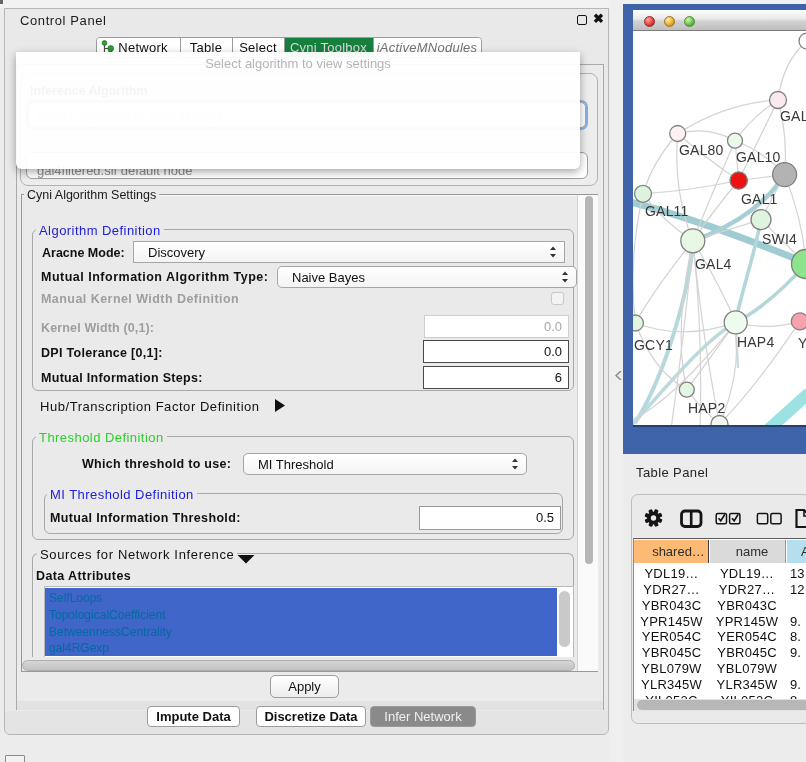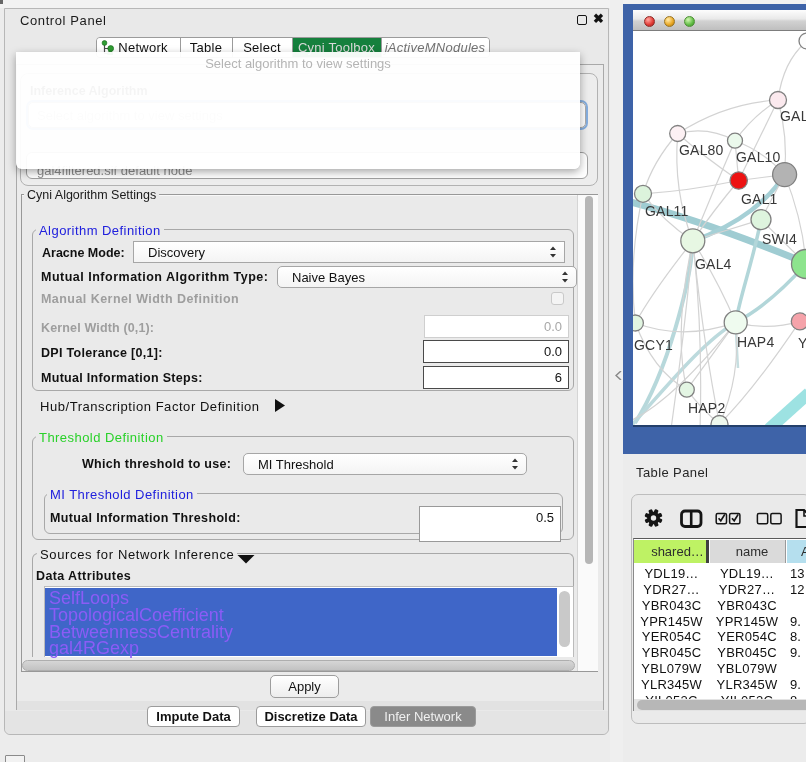--- a/index.html
+++ b/index.html
@@ -22,21 +22,21 @@
 
 <div class="abs" id="tabbar" style="left:95.5px;top:36.5px;height:21px;">
     <div style="display:flex;height:21px;border:1px solid #9b9b9b;border-radius:4px;overflow:hidden;">
       <div style="width:83px;background:#ffffff;color:#111;font-size:13px;letter-spacing:0.25px;line-height:20px;text-align:center;"><svg width="13" height="15" style="vertical-align:-3px;margin-right:4px;margin-left:-7px;">
           <path d="M3.5,5 L3.5,13.5 M3.5,8.5 L8,8.5 M3.5,13.5 L7.5,13.5" stroke="#4a4a4a" stroke-width="1.2" fill="none"></path>
           <circle cx="3.5" cy="3" r="2.4" fill="#2f9e33" stroke="#1c6e20" stroke-width="0.7"></circle>
           <circle cx="9.7" cy="8.5" r="2.9" fill="#2f9e33" stroke="#1c6e20" stroke-width="0.7"></circle>
           <circle cx="9.2" cy="13.8" r="2.6" fill="#2f9e33" stroke="#1c6e20" stroke-width="0.7"></circle>
         </svg>Network</div>
       <div style="width:52px;background:#ffffff;color:#111;font-size:13px;letter-spacing:0.25px;line-height:20px;text-align:center;border-left:1px solid #9b9b9b;">Table</div>
-      <div style="width:60px;background:#ffffff;color:#111;font-size:13px;letter-spacing:0.25px;line-height:20px;text-align:center;border-left:1px solid #9b9b9b;">Select</div>
+      <div style="width:52px;background:#ffffff;color:#111;font-size:13px;letter-spacing:0.25px;line-height:20px;text-align:center;border-left:1px solid #9b9b9b;">Select</div>
       <div style="width:89px;background:#15803d;color:#dadada;font-size:13px;letter-spacing:0.25px;line-height:20px;text-align:center;border-left:1px solid #9b9b9b;">Cyni Toolbox</div>
       <div style="width:108px;background:#ffffff;color:#737373;font-size:13px;letter-spacing:0.25px;line-height:20px;text-align:center;border-left:1px solid #9b9b9b;font-style:italic;">jActiveMNodules</div>
     </div>
   </div>
 
 <div class="abs" style="left:16px;top:64px;width:587.5px;height:646px;background:#ebebeb;border:1px solid #a9a9a9;"></div>
 
 <div class="abs" style="left:20px;top:73px;width:578px;height:113px;border:1px solid #b2b2b2;border-radius:8px;background:#ededed;"></div>
 <div class="abs b" style="left:30px;top:84px;font-size:12.5px;color:#333;">Inference Algorithm</div>
 <div class="abs" style="left:26px;top:100px;width:562px;height:30px;border:2px solid #85aede;border-radius:7px;"></div>
@@ -91,32 +91,32 @@
     <span style="position: absolute; left: 14px; top: 0px; line-height: 21px;">MI Threshold</span>
     <div style="position: absolute; right: 6px; top: 3px; width: 10px; height: 14px;"><svg width="10" height="14">
         <path d="M2,5 L5,1.5 L8,5 Z" fill="#333"></path>
         <path d="M2,9 L5,12.5 L8,9 Z" fill="#333"></path>
       </svg></div>
   </div>
 
 <div class="abs" style="left:44px;top:493px;width:519px;height:41px;border:1px solid #a8a8a8;border-radius:6px;"></div>
 <div class="abs" style="left:47px;top:487px;background:#eaeaea;padding:0 3px;font-size:13px;letter-spacing:0.45px;color:#2020dd;">MI Threshold Definition</div>
 <div class="abs b" style="left:50px;top:511px;font-size:12.5px;letter-spacing:0.35px;color:#111;">Mutual Information Threshold:</div>
-<div class="field abs" style="left: 419px; top: 506px; width: 142px; height: 36px; border: 1px solid rgb(153, 153, 153); color: rgb(17, 17, 17); background: rgb(255, 255, 255); font-size: 13px; text-align: right; padding-right: 6px; line-height: 22px;">0.5</div>
+<div class="field abs" style="left: 419px; top: 506px; width: 142px; height: 24px; border: 1px solid rgb(153, 153, 153); color: rgb(17, 17, 17); background: rgb(255, 255, 255); font-size: 13px; text-align: right; padding-right: 6px; line-height: 22px;">0.5</div>
 
 <div class="abs" style="left:32px;top:553px;width:542px;height:104px;border:1px solid #a8a8a8;border-radius:6px 6px 0 0;border-bottom:none;"></div>
 <div class="abs" style="left:37px;top:547px;background:#eaeaea;padding:0 3px;font-size:13px;letter-spacing:0.65px;color:#111;">Sources for Network Inference</div>
 <svg class="abs" style="left:237px;top:553.5px;" width="18" height="10">
     <path d="M0.5,1 L17.5,1 L9,9.5 Z" fill="#111"></path>
   </svg>
 <div class="abs b" style="left:36px;top:569px;font-size:12.5px;letter-spacing:0.4px;color:#111;">Data Attributes</div>
 
 <div class="abs" style="left:44px;top:586px;width:530px;height:71px;background:#fff;border:1px solid #bbb;border-bottom:none;"></div>
 <div class="abs" style="left:45px;top:588px;width:512px;height:67.5px;background:#3f66c8;"></div>
-<div class="abs" style="left:49px;top:590px;font-size:18px;color:#8b5cf6;line-height:16.8px;">SelfLoops<br>TopologicalCoefficient<br>BetweennessCentrality<br>gal4RGexp</div>
+<div class="abs" style="left:49px;top:590px;font-size:12px;color:#0369a1;line-height:16.8px;">SelfLoops<br>TopologicalCoefficient<br>BetweennessCentrality<br>gal4RGexp</div>
 <div class="abs" style="left:559px;top:591px;width:11px;height:56px;background:#c9c9c9;border-radius:6px;"></div>
 
 <div class="abs" style="left:270px;top:675px;width:69px;height:23px;background:linear-gradient(#ffffff,#ededed);border:1px solid #9d9d9d;border-radius:5px;text-align:center;font-size:13px;line-height:21px;color:#111;">Apply</div>
 
 <div class="abs" style="left:17px;top:701px;width:586px;height:9px;background:#e2e2e2;"></div>
 
 <div class="abs" style="left:5px;top:711px;width:603px;height:23px;background:#e4e4e4;border-radius:0 0 6px 6px;"></div>
 
 <div class="abs" id="btabs" style="left:147px;top:706px;height:20.5px;">
     <div style="display:flex;height:20.5px;">
@@ -239,21 +239,21 @@
     <path d="M85.60000000000001,18.2 L87.8,20.8 L91.8,14.4" fill="none" stroke="#151515" stroke-width="1.7"></path>
     <rect x="96.6" y="13.4" width="10.3" height="10.3" rx="1.5" fill="none" stroke="#151515" stroke-width="1.5"></rect>
     <path d="M99,18.2 L101.19999999999999,20.8 L105.19999999999999,14.4" fill="none" stroke="#151515" stroke-width="1.7"></path>
     <rect x="124.4" y="13.4" width="10.3" height="10.3" rx="1.5" fill="none" stroke="#151515" stroke-width="1.5"></rect>
     <rect x="137.8" y="13.4" width="10.3" height="10.3" rx="1.5" fill="none" stroke="#151515" stroke-width="1.5"></rect>
     <path d="M163.5,10 h7.5 l6,6 v11 h-13.5 z" fill="none" stroke="#151515" stroke-width="2.2"></path>
     <path d="M171,10 v6 h6" fill="none" stroke="#151515" stroke-width="1.6"></path>
   </svg>
 
 <div class="abs" style="left:633px;top:537.5px;width:173px;height:173.5px;border-top:1.5px solid #5a5a5a;border-left:1px solid #8a8a8a;border-bottom:1px solid #8a8a8a;background:#fff;"></div>
-<div class="abs" style="left:634px;top:539.5px;width:75px;height:23px;background:#bef264;border-right:3px solid #404040;font-size:13px;color:#2e2e2e;text-align:center;line-height:23px;padding-left:15px;">shared…</div>
+<div class="abs" style="left:634px;top:539.5px;width:75px;height:23px;background:#fdba74;border-right:1px solid #404040;font-size:13px;color:#2e2e2e;text-align:center;line-height:23px;padding-left:15px;">shared…</div>
 <div class="abs" style="left:710px;top:539.5px;width:76px;height:23px;background:#dadada;border-right:1px solid #9a9a9a;font-size:13px;color:#2e2e2e;text-align:center;line-height:23px;padding-left:9px;">name</div>
 <div class="abs" style="left:787px;top:539.5px;width:19px;height:23px;background:#b5dfee;font-size:13px;color:#2e2e2e;padding-left:14px;line-height:23px;">A</div>
 <div class="abs" style="left:634px;top:562.5px;width:172px;height:136px;background:#fff;overflow:hidden;" id="trows">
     <div style="position:absolute;left:0;top:3.3px;width:75px;text-align:center;font-size:13px;letter-spacing:0.25px;color:#111;">YDL19…</div>
     <div style="position:absolute;left:76px;top:3.3px;width:74px;text-align:center;font-size:13px;letter-spacing:0.25px;color:#111;">YDL19…</div>
     <div style="position:absolute;left:156px;top:3.3px;width:20px;font-size:13px;color:#111;">13</div>
     <div style="position:absolute;left:0;top:19.2px;width:75px;text-align:center;font-size:13px;letter-spacing:0.25px;color:#111;">YDR27…</div>
     <div style="position:absolute;left:76px;top:19.2px;width:74px;text-align:center;font-size:13px;letter-spacing:0.25px;color:#111;">YDR27…</div>
     <div style="position:absolute;left:156px;top:19.2px;width:20px;font-size:13px;color:#111;">12</div>
     <div style="position:absolute;left:0;top:35.1px;width:75px;text-align:center;font-size:13px;letter-spacing:0.25px;color:#111;">YBR043C</div>

